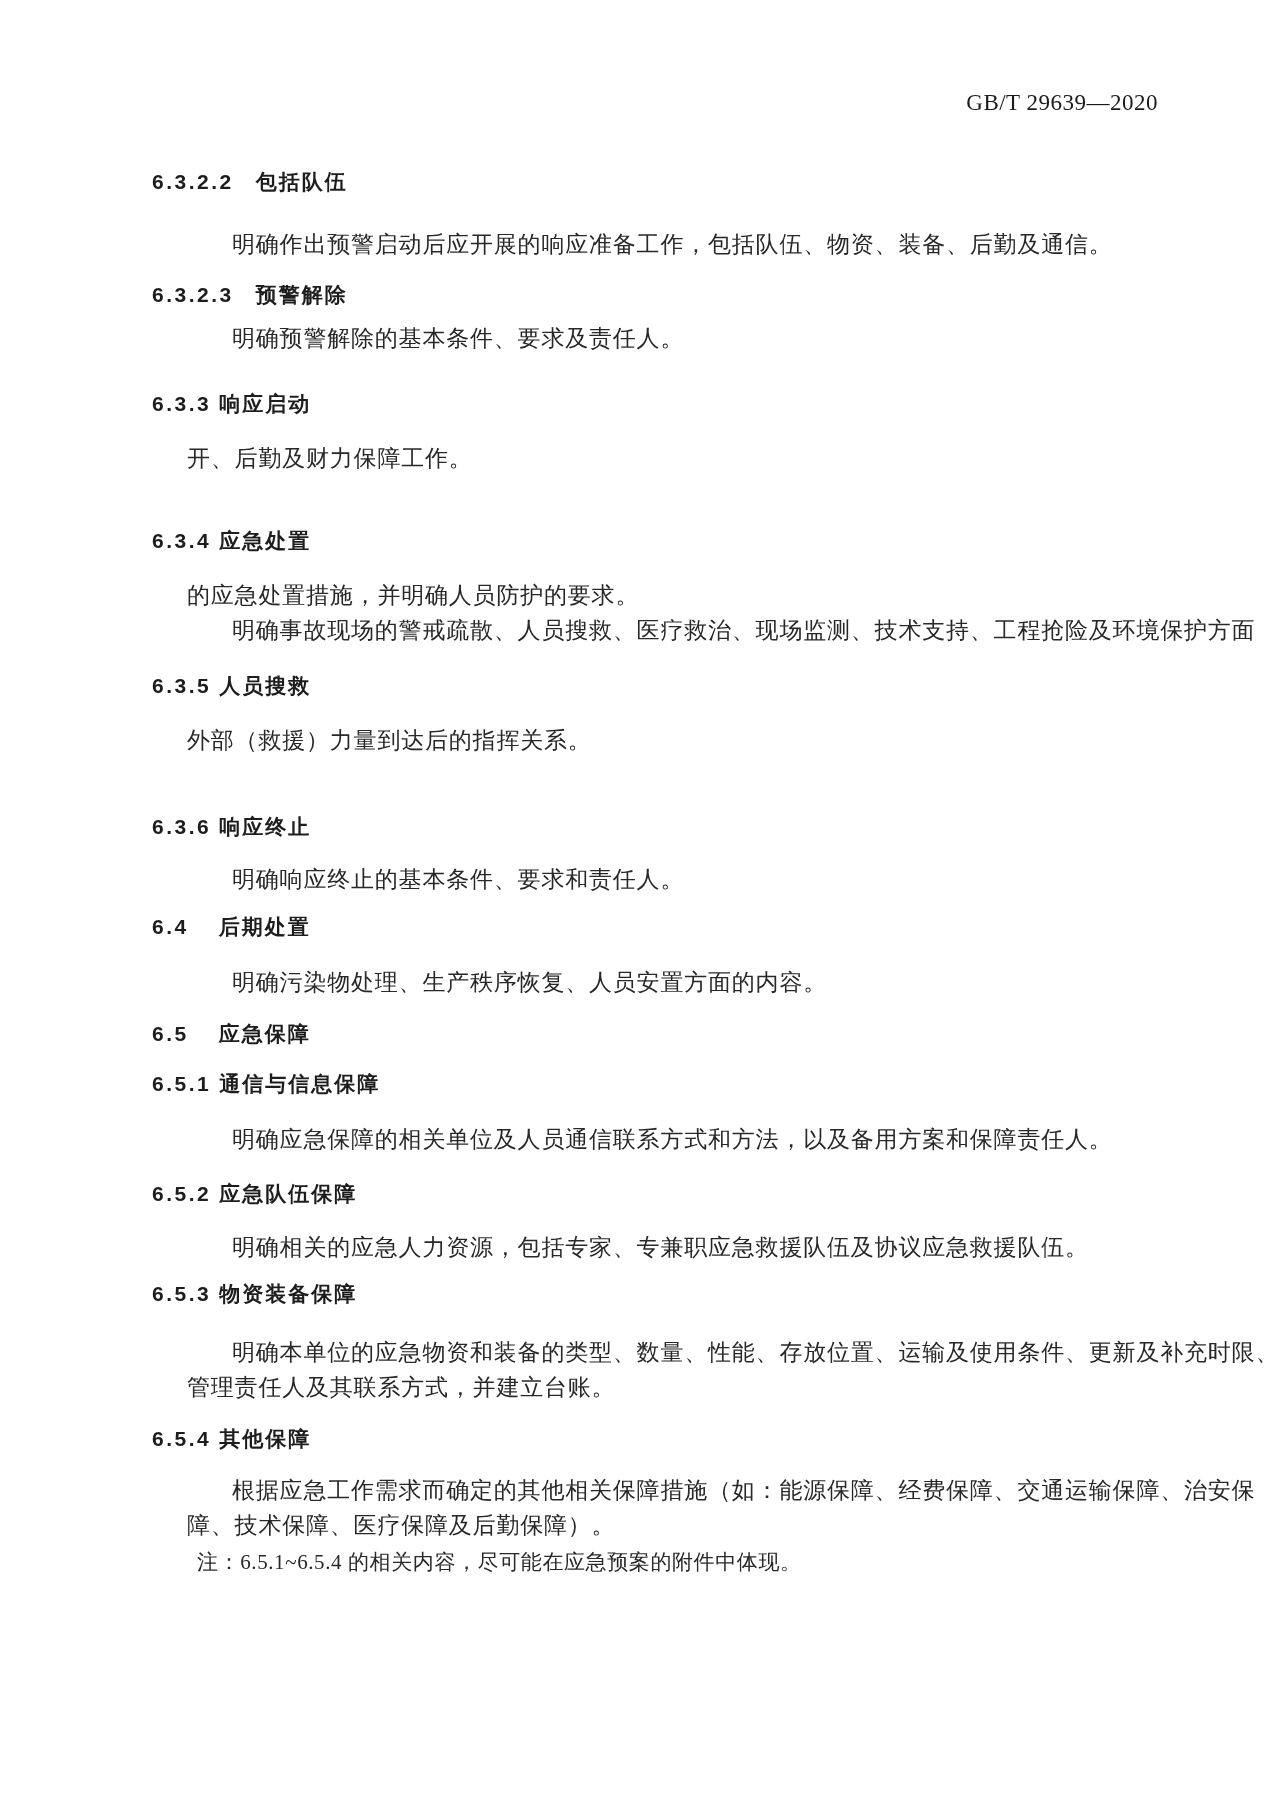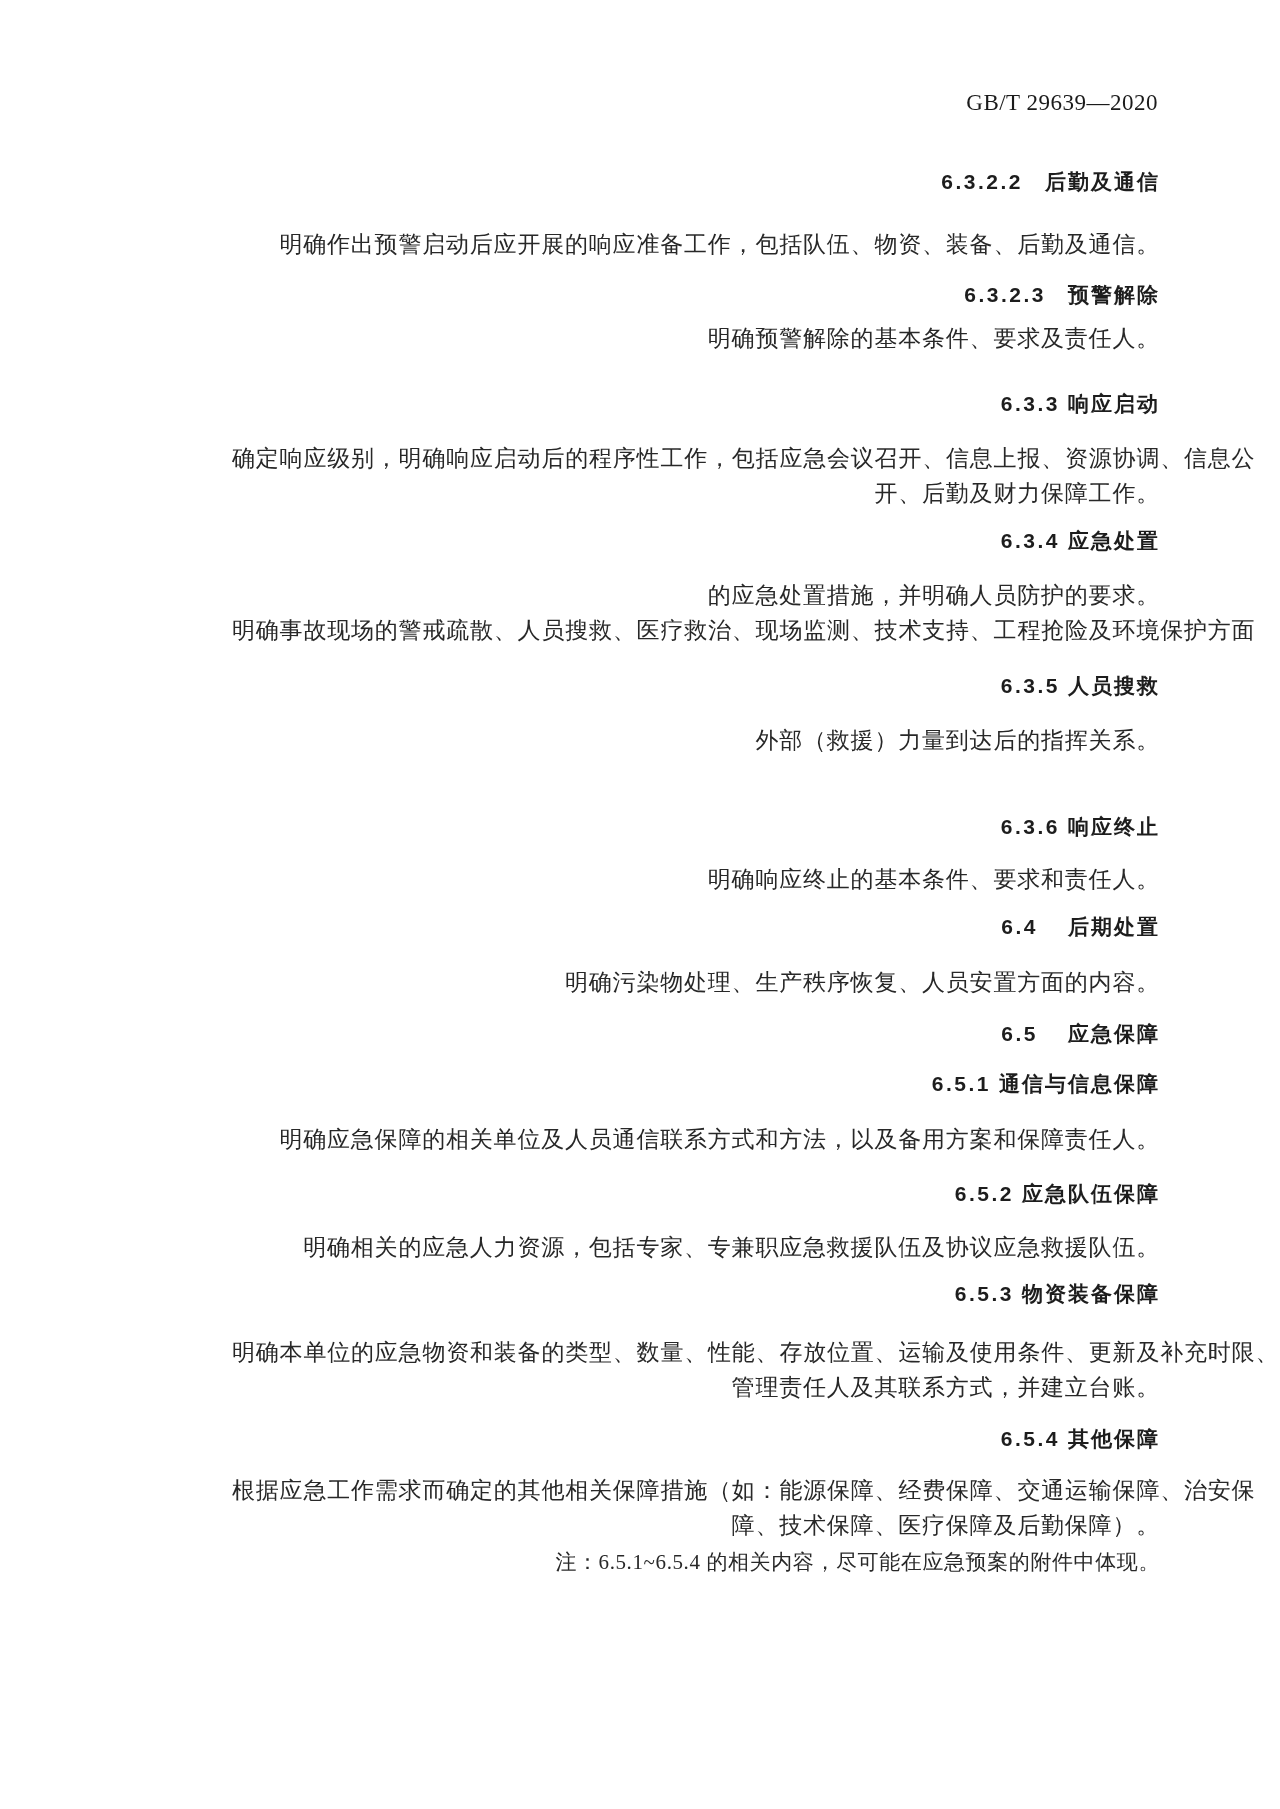--- a/index.html
+++ b/index.html
@@ -4,21 +4,20 @@
 <style>
   html, body { margin: 0; padding: 0; background: #ffffff; }
   .page {
     position: relative;
     width: 1280px;
     height: 1587px;
     background: #ffffff;
     overflow: hidden;
     font-family: "Liberation Serif", serif;
     color: #262626;
-    text-align: right;
   }
   .doc-number {
     position: absolute;
     top: 90px;
     right: 122px;
     font-family: "Liberation Serif", serif;
     font-size: 23px;
     letter-spacing: 0.5px;
     color: #1b1b1b;
     white-space: nowrap;
@@ -79,31 +78,30 @@
   }
 </style>
 </head>
 <body>
 
 <div class="page">
 
   <div class="doc-number">GB/T 29639—2020</div>
 
   <main id="content">
-      <div class="block heading lvl4" style="top: 168px;"><span class="hnum">6.3.2.2</span><span class="htitle">后勤及通信</span></div>
+      <div class="block heading lvl4" style="top: 168px;"><span class="hnum">6.3.2.2</span><span class="htitle">包括队伍</span></div>
       <div class="block para" style="top: 227px;">
         <div class="pline first">明确作出预警启动后应开展的响应准备工作，包括队伍、物资、装备、后勤及通信。</div>
       </div>
       <div class="block heading lvl4" style="top: 281px;"><span class="hnum">6.3.2.3</span><span class="htitle">预警解除</span></div>
       <div class="block para" style="top: 321px;">
         <div class="pline first">明确预警解除的基本条件、要求及责任人。</div>
       </div>
       <div class="block heading lvl3" style="top: 390px;"><span class="hnum">6.3.3</span><span class="htitle">响应启动</span></div>
       <div class="block para" style="top: 441px;">
-        <div class="pline first">确定响应级别，明确响应启动后的程序性工作，包括应急会议召开、信息上报、资源协调、信息公</div>
         <div class="pline">开、后勤及财力保障工作。</div>
       </div>
       <div class="block heading lvl3" style="top: 527px;"><span class="hnum">6.3.4</span><span class="htitle">应急处置</span></div>
       <div class="block para" style="top: 578px;">
         <div class="pline">的应急处置措施，并明确人员防护的要求。</div>
         <div class="pline first">明确事故现场的警戒疏散、人员搜救、医疗救治、现场监测、技术支持、工程抢险及环境保护方面</div>
       </div>
       <div class="block heading lvl3" style="top: 672px;"><span class="hnum">6.3.5</span><span class="htitle">人员搜救</span></div>
       <div class="block para" style="top: 723px;">
         <div class="pline">外部（救援）力量到达后的指挥关系。</div>

